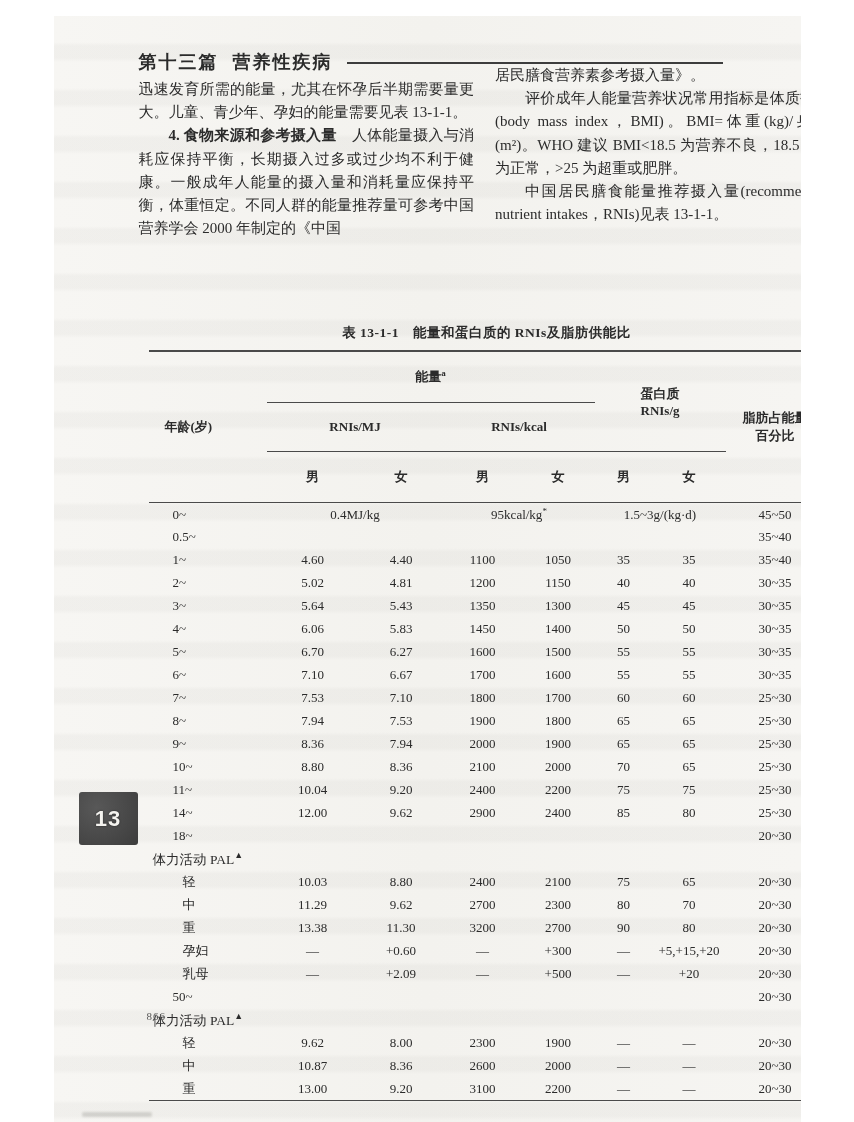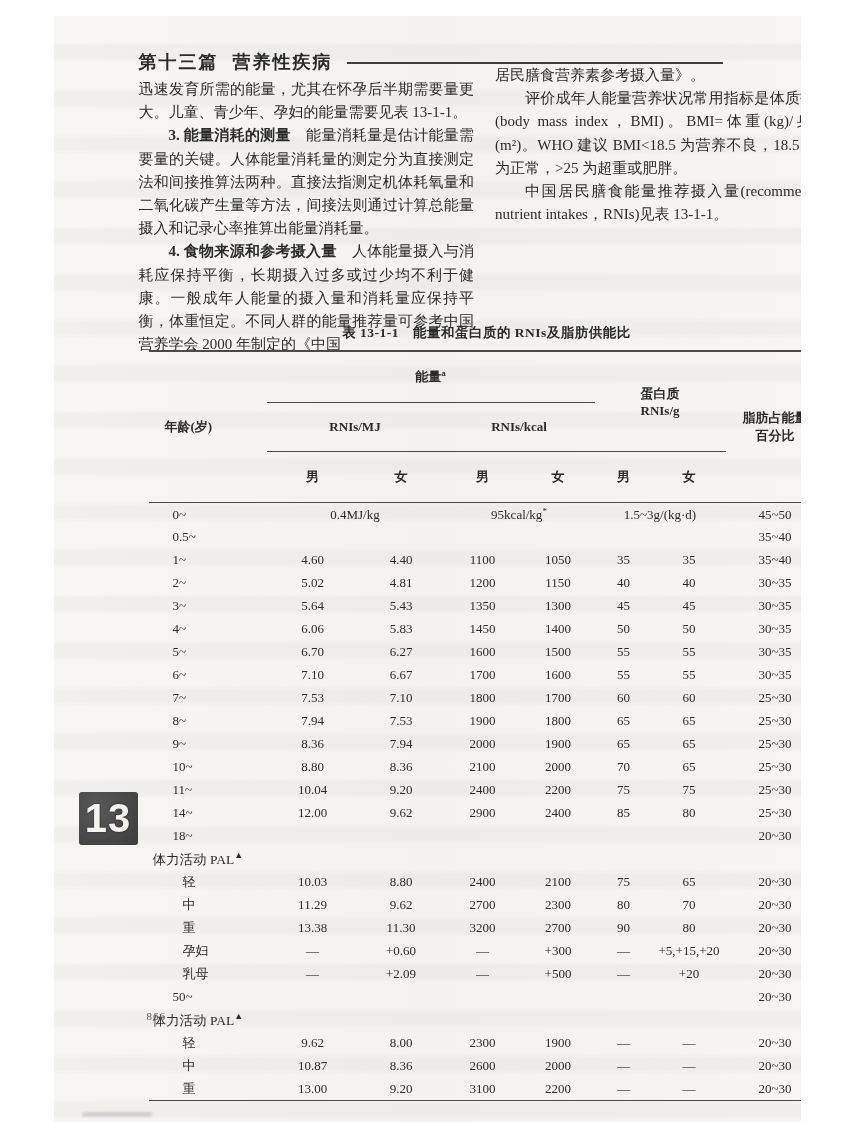--- a/index.html
+++ b/index.html
@@ -55,21 +55,21 @@
 
   
   .chapter-tab {
     position:absolute; left:25px; top:776px; width:59px; height:53px;
     background:
       radial-gradient(circle at 30% 30%, rgba(255,255,255,0.10), rgba(0,0,0,0.12)),
       #454545;
     border-radius:3px;
     display:flex; align-items:center; justify-content:center;
     color:#f4f3ef; font-family:"Liberation Sans",sans-serif;
-    font-size:40px; font-weight:bold; letter-spacing:1px;
+    font-size:22px; font-weight:bold; letter-spacing:1px;
     text-shadow:0 0 2px rgba(0,0,0,0.55);
   }
 
   
   .page-number {
     position:absolute; left:93px; top:994px;
     font-size:11px; color:#555; letter-spacing:1px;
   }
   .smudge {
     position:absolute; left:28px; top:1096px; width:70px; height:5px;
@@ -82,21 +82,20 @@
 <div class="page">
 
   <div class="page-header">
     <span class="part-title"><span>第十三篇</span><span class="sp"></span><span>营养性疾病</span></span>
     <span class="header-rule"></span>
   </div>
 
   <div class="columns">
     <div class="col col-left">
       <p class="cont">迅速发育所需的能量，尤其在怀孕后半期需要量更大。儿童、青少年、孕妇的能量需要见表 13-1-1。</p>
-      <p><span class="runin">3. 能量消耗的测量</span><span>　能量消耗量是估计能量需要量的关键。人体能量消耗量的测定分为直接测定法和间接推算法两种。直接法指测定机体耗氧量和二氧化碳产生量等方法，间接法则通过计算总能量摄入和记录心率推算出能量消耗量。</span></p>
       <p><span class="runin">4. 食物来源和参考摄入量</span><span>　人体能量摄入与消耗应保持平衡，长期摄入过多或过少均不利于健康。一般成年人能量的摄入量和消耗量应保持平衡，体重恒定。不同人群的能量推荐量可参考中国营养学会 2000 年制定的《中国</span></p>
     </div>
     <div class="col col-right">
       <p class="cont">居民膳食营养素参考摄入量》。</p>
       <p>评价成年人能量营养状况常用指标是体质指数(body mass index，BMI)。BMI=体重(kg)/身高(m²)。WHO 建议 BMI&lt;18.5 为营养不良，18.5～25 为正常，&gt;25 为超重或肥胖。</p>
       <p>中国居民膳食能量推荐摄入量(recommended nutrient intakes，RNIs)见表 13-1-1。</p>
     </div>
   </div>
 
   <div class="table-wrap">

